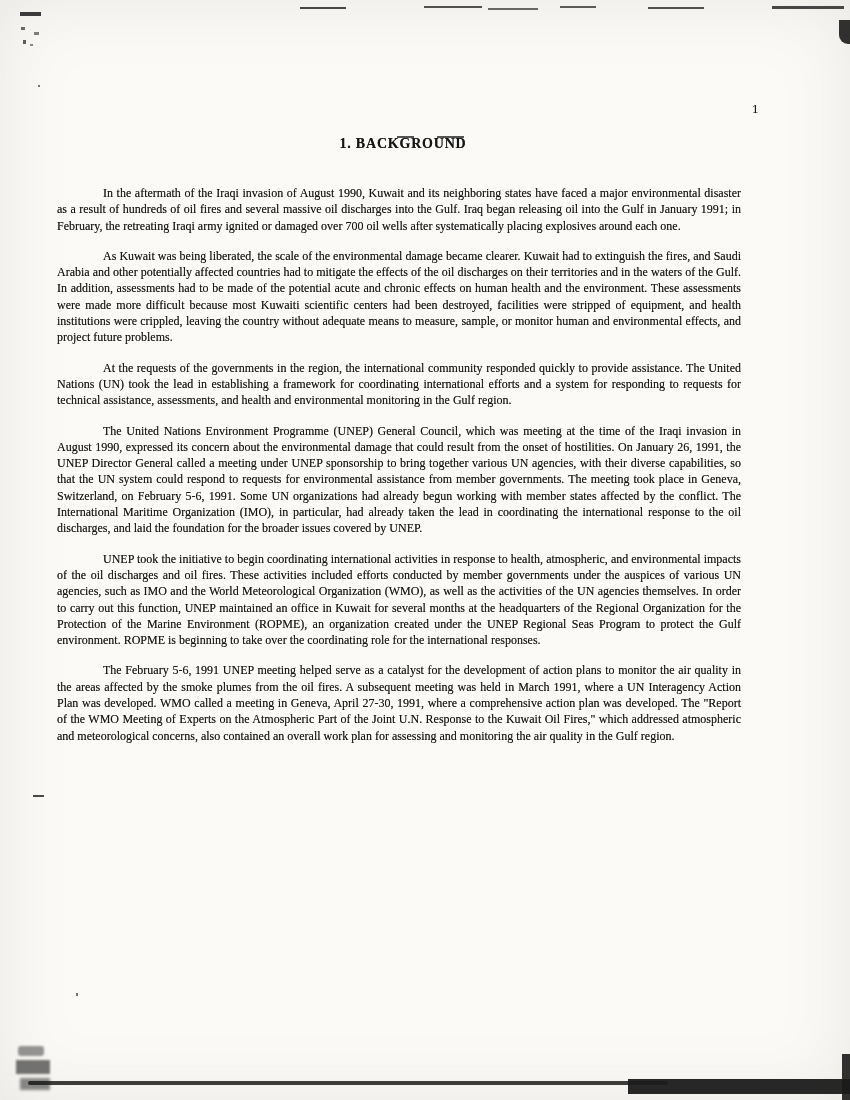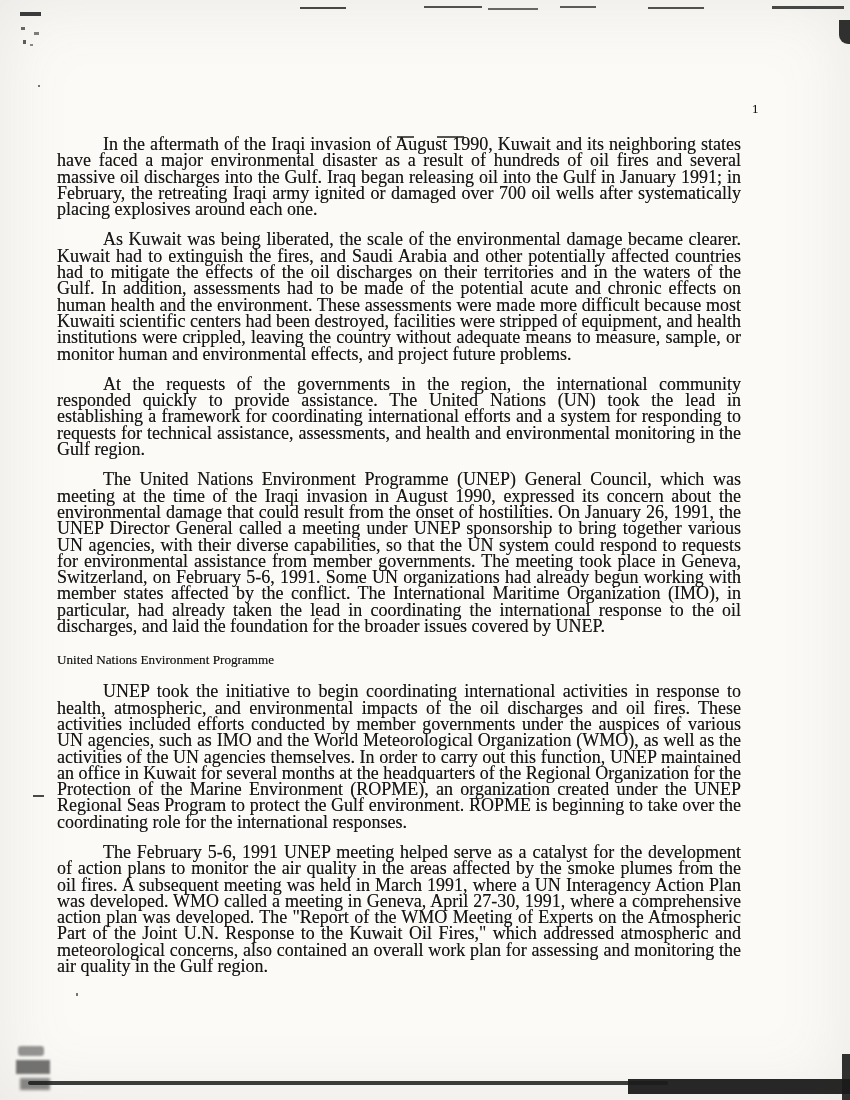--- a/index.html
+++ b/index.html
@@ -27,21 +27,21 @@
   .doc-title {
     font-size: 14px;
     font-weight: bold;
     text-align: center;
     letter-spacing: 0.8px;
     margin: 0 0 33px 0;
     text-shadow: 0 0 0.6px rgba(10,10,10,0.6);
   }
 
   .para {
-    font-size: 18px;
+    font-size: 12px;
     line-height: 16.3px;
     text-align: justify;
     text-indent: 46px;
     margin: 0 8px 14px 0;
     text-shadow: 0 0 0.5px rgba(20,20,20,0.55);
   }
 
   .section-heading {
     font-size: 13.6px;
     font-weight: bold;
@@ -123,27 +123,27 @@
   <div class="artifact a-bl-1"></div>
   <div class="artifact a-bl-2"></div>
   <div class="artifact a-bl-3"></div>
   <div class="artifact a-bottom-line"></div>
   <div class="artifact a-bottom-bar"></div>
   <div class="artifact a-right-bar"></div>
 
   <div class="page-number">1</div>
 
   <div class="content">
+    <h1 class="doc-title">1.  BACKGROUND</h1>
 
     <p class="para">In the aftermath of the Iraqi invasion of August 1990, Kuwait and its neighboring states have faced a major environmental disaster as a result of hundreds of oil fires and several massive oil discharges into the Gulf.  Iraq began releasing oil into the Gulf in January 1991; in February, the retreating Iraqi army ignited or damaged over 700 oil wells after systematically placing explosives around each one.</p>
     <p class="para">As Kuwait was being liberated, the scale of the environmental damage became clearer.  Kuwait had to extinguish the fires, and Saudi Arabia and other potentially affected countries had to mitigate the effects of the oil discharges on their territories and in the waters of the Gulf.  In addition, assessments had to be made of the potential acute and chronic effects on human health and the environment.  These assessments were made more difficult because most Kuwaiti scientific centers had been destroyed, facilities were stripped of equipment, and health institutions were crippled, leaving the country without adequate means to measure, sample, or monitor human and environmental effects, and project future problems.</p>
     <p class="para">At the requests of the governments in the region, the international community responded quickly to provide assistance.  The United Nations (UN) took the lead in establishing a framework for coordinating international efforts and a system for responding to requests for technical assistance, assessments, and health and environmental monitoring in the Gulf region.</p>
 
 
     <p class="para">The United Nations Environment Programme (UNEP) General Council, which was meeting at the time of the Iraqi invasion in August 1990, expressed its concern about the environmental damage that could result from the onset of hostilities.  On January 26, 1991, the UNEP Director General called a meeting under UNEP sponsorship to bring together various UN agencies, with their diverse capabilities, so that the UN system could respond to requests for environmental assistance from member governments.  The meeting took place in Geneva, Switzerland, on February 5-6, 1991.  Some UN organizations had already begun working with member states affected by the conflict.  The International Maritime Organization (IMO), in particular, had already taken the lead in coordinating the international response to the oil discharges, and laid the foundation for the broader issues covered by UNEP.</p>
 
-    <h3 class="sub-heading">United Nations Environment Programme</h3>
 
     <p class="para">UNEP took the initiative to begin coordinating international activities in response to health, atmospheric, and environmental impacts of the oil discharges and oil fires.  These activities included efforts conducted by member governments under the auspices of various UN agencies, such as IMO and the World Meteorological Organization (WMO), as well as the activities of the UN agencies themselves.  In order to carry out this function, UNEP maintained an office in Kuwait for several months at the headquarters of the Regional Organization for the Protection of the Marine Environment (ROPME), an organization created under the UNEP Regional Seas Program to protect the Gulf environment.  ROPME is beginning to take over the coordinating role for the international responses.</p>
     <p class="para">The February 5-6, 1991 UNEP meeting helped serve as a catalyst for the development of action plans to monitor the air quality in the areas affected by the smoke plumes from the oil fires.  A subsequent meeting was held in March 1991, where a UN Interagency Action Plan was developed.  WMO called a meeting in Geneva, April 27-30, 1991, where a comprehensive action plan was developed.  The "Report of the WMO Meeting of Experts on the Atmospheric Part of the Joint U.N. Response to the Kuwait Oil Fires," which addressed atmospheric and meteorological concerns, also contained an overall work plan for assessing and monitoring the air quality in the Gulf region.</p>
   </div>
 
 </div>
 
 </body></html>

